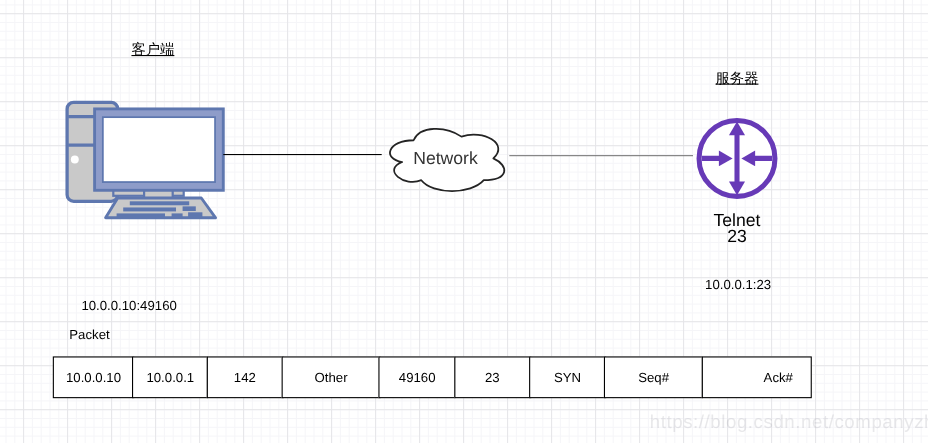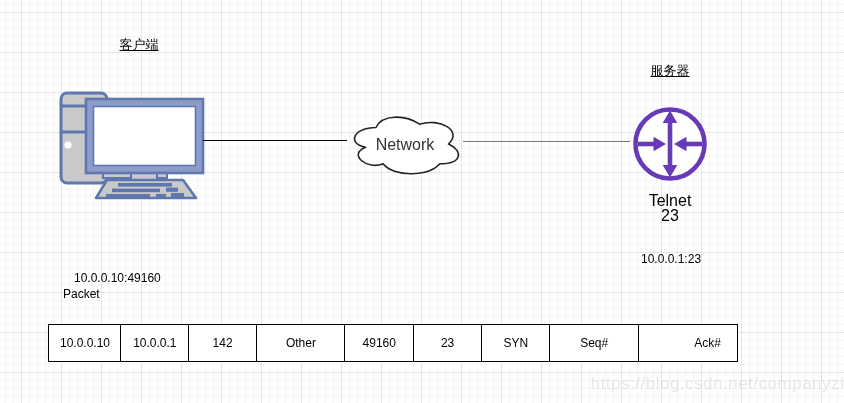--- a/index.html
+++ b/index.html
@@ -101,21 +101,21 @@
 
   <div class="telnet-label">
     <span>Telnet</span><br>
     <span>23</span>
   </div>
 
   <div class="abs lbl-sm" style="left:641px;top:252px;">10.0.0.1:23</div>
 
   <div class="abs lbl-sm" style="left:74px;top:251px;margin-top:20px;">10.0.0.10:49160</div>
 
-  <div class="abs lbl-sm" style="left:63px;top:287px;">Packet</div>
+  <div class="abs lbl-sm" style="left:63px;top:297px;">Packet</div>
 
   <div class="packet-table">
       <div class="packet-cell" style="width: 74px;">10.0.0.10</div>
       <div class="packet-cell" style="width: 69px;">10.0.0.1</div>
       <div class="packet-cell" style="width: 70px;">142</div>
       <div class="packet-cell" style="width: 90px;">Other</div>
       <div class="packet-cell" style="width: 70px;">49160</div>
       <div class="packet-cell" style="width: 70px;">23</div>
       <div class="packet-cell" style="width: 70px;">SYN</div>
       <div class="packet-cell" style="width: 90px;">Seq#</div>

